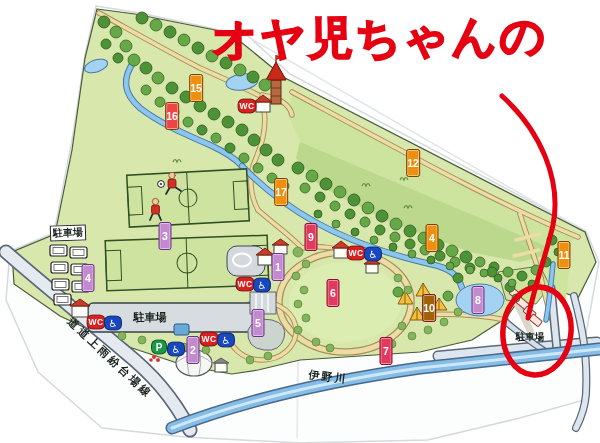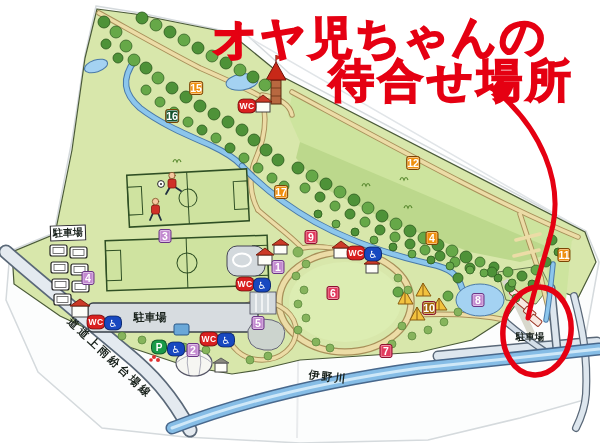--- a/index.html
+++ b/index.html
@@ -2,21 +2,21 @@
 <html><head>
 <meta charset="utf-8">
 <style>
   html,body{margin:0;padding:0;background:#fff;}
   #stage{position:relative;width:600px;height:443px;background:#ffffff;overflow:hidden;
          font-family:"Liberation Sans","DejaVu Sans",sans-serif;}
   #art,#ink{position:absolute;left:0;top:0;}
   #art{z-index:10;}
   #overlay{position:absolute;left:0;top:0;width:600px;height:443px;z-index:20;pointer-events:none;}
   #ink{z-index:30;pointer-events:none;}
-  .marker{position:absolute;min-width:13px;height:14px;padding:0 0;box-sizing:border-box;
+  .marker{position:absolute;min-width:13px;height:28px;padding:0 0;box-sizing:border-box;
           display:flex;align-items:center;justify-content:center;
           font-weight:bold;font-size:10.5px;line-height:1;color:#fff;border-radius:2.5px;
           transform:translate(-50%,-50%);
           border:1px solid rgba(60,20,0,.55);
           box-shadow:inset 0 0 0 1px rgba(255,255,255,.45);}
   .fac{position:absolute;height:13px;display:flex;align-items:center;justify-content:center;
        font-weight:bold;line-height:1;color:#fff;border-radius:6px;
        transform:translate(-50%,-50%);border:1px solid rgba(0,0,0,.4);}
   .fac.wc{width:17px;font-size:8.5px;letter-spacing:.5px;}
   .fac.accessible{width:16px;font-size:10px;}
@@ -386,40 +386,39 @@
       <div class="marker" style="left: 333px; top: 293px; background: rgb(226, 58, 94); border-color: rgb(138, 16, 48);">6</div>
       <div class="marker" style="left: 386px; top: 351px; background: rgb(226, 58, 94); border-color: rgb(138, 16, 48);">7</div>
       <div class="marker" style="left: 478px; top: 300px; background: rgb(195, 138, 208); border-color: rgb(106, 53, 133);">8</div>
       <div class="marker" style="left: 311px; top: 237px; background: rgb(226, 58, 94); border-color: rgb(138, 16, 48);">9</div>
       <div class="marker" style="left: 429px; top: 308px; background: #a16207; border-color: rgb(138, 16, 48);">10</div>
       <div class="marker" style="left: 564px; top: 255px; background: rgb(239, 143, 14); border-color: rgb(122, 68, 6); text-align: center;">11</div>
       <div class="marker" style="left: 369px; top: 163px; background: rgb(239, 143, 14); border-color: rgb(122, 68, 6); margin-left: 44px;">12</div>
       <div class="marker" style="left: 432px; top: 238px; background: rgb(239, 143, 14); border-color: rgb(122, 68, 6);">4</div>
       <div class="marker" style="left: 281px; top: 192px; background: rgb(239, 143, 14); border-color: rgb(122, 68, 6);">17</div>
       <div class="marker" style="left: 196px; top: 88px; background: rgb(239, 143, 14); border-color: rgb(122, 68, 6);">15</div>
-      <div class="marker" style="left: 172px; top: 116px; background: #14532d; border-color: rgb(122, 68, 6);">16</div>
+      <div class="marker" style="left: 172px; top: 116px; background: #ef4444; border-color: rgb(122, 68, 6);">16</div>
       <div class="fac wc" style="left: 247px; top: 106px; background: rgb(217, 32, 32);">WC</div>
       <div class="fac wc" style="left: 245px; top: 284px; background: rgb(217, 32, 32);">WC</div>
       <div class="fac accessible" style="left: 262px; top: 285px; background: rgb(24, 72, 192);">♿</div>
       <div class="fac wc" style="left: 356px; top: 253px; background: rgb(217, 32, 32);">WC</div>
       <div class="fac accessible" style="left: 373px; top: 254px; background: rgb(24, 72, 192);">♿</div>
       <div class="fac wc" style="left: 96px; top: 322px; background: rgb(217, 32, 32);">WC</div>
       <div class="fac accessible" style="left: 113px; top: 323px; background: rgb(24, 72, 192);">♿</div>
       <div class="fac wc" style="left: 209px; top: 339px; background: rgb(217, 32, 32);">WC</div>
       <div class="fac accessible" style="left: 226px; top: 340px; background: rgb(24, 72, 192);">♿</div>
       <div class="fac parking" style="left: 159px; top: 347px; background: rgb(26, 154, 72);">P</div>
       <div class="fac accessible" style="left: 176px; top: 349px; background: rgb(24, 72, 192);">♿</div>
       <div class="maplabel chip" style="left: 68px; top: 233px; font-size: 10px; letter-spacing: 0px; transform: translate(-50%, -50%) rotate(-2deg);">駐車場</div>
       <div class="maplabel" style="left: 150px; top: 317px; font-size: 11px; letter-spacing: 0px; transform: translate(-50%, -50%) rotate(0deg);">駐車場</div>
       <div class="maplabel" style="left: 530px; top: 337px; font-size: 9.5px; letter-spacing: 0px; transform: translate(-50%, -50%) rotate(0deg);">駐車場</div>
       <div class="maplabel" style="left: 110px; top: 358px; font-size: 11px; letter-spacing: 3px; transform: translate(-50%, -50%) rotate(43deg);">道道上雨紛台場線</div>
       <div class="maplabel" style="left: 328px; top: 377px; font-size: 11px; letter-spacing: 2px; transform: translate(-50%, -50%) rotate(7deg);">伊野川</div>
     </div>
 
 <div id="title1" class="title-line red-ink" style="color: rgb(229, 0, 18);">オヤ児ちゃんの</div>
-<div id="title2" class="title-line red-ink" style="color: rgb(229, 0, 18);">待合せ場所</div>
 
 <svg id="ink" width="600" height="443" viewBox="0 0 600 443">
   <path class="red-stroke" d="M502,96 C540,130 562,180 553,225 C547,252 536,280 528,318" fill="none" stroke-width="5" stroke-linecap="round" stroke="#e50012"></path>
   <ellipse class="red-stroke" cx="537" cy="331" rx="34" ry="44" transform="rotate(6 537 331)" fill="none" stroke-width="5.5" stroke="#e50012"></ellipse>
 </svg>
 
 </div>
 
 </body></html>

